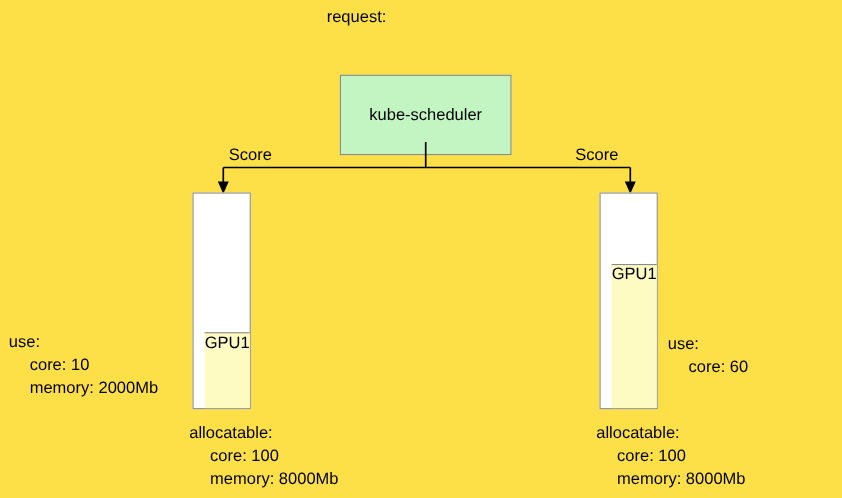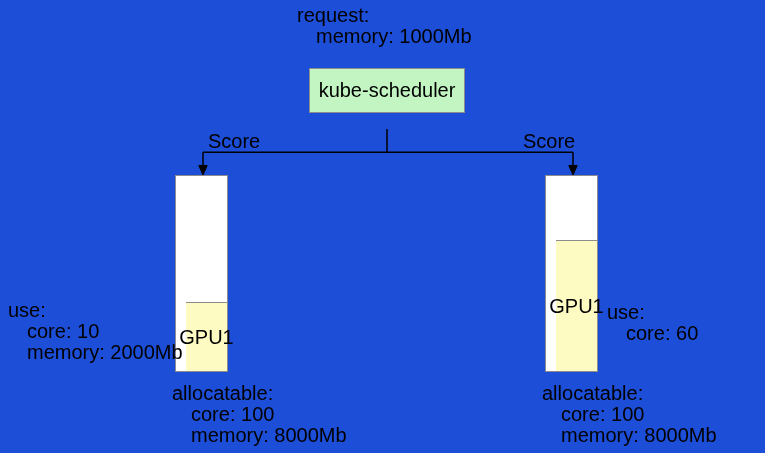--- a/index.html
+++ b/index.html
@@ -4,43 +4,43 @@
 <style>
   html, body {
     margin: 0;
     padding: 0;
     background: #ffffff;
   }
   .canvas {
     position: relative;
     width: 765px;
     height: 453px;
-    background: #1d4ed8;
+    background: #fde047;
     font-family: "Liberation Sans", sans-serif;
-    font-size: 20px;
+    font-size: 15px;
     color: #000000;
     overflow: hidden;
     text-decoration: underline;
   }
   .text-block {
     position: absolute;
     white-space: nowrap;
   }
   .tb-title, .tb-line {
     line-height: 21px;
   }
   .tb-line {
     margin-left: 19px;
   }
   .scheduler-box {
     position: absolute;
     left: 309px;
     top: 68px;
     width: 156px;
-    height: 45px;
+    height: 73px;
     box-sizing: border-box;
     border: 1px solid #8c8c8c;
     background: #c2f5c2;
     display: flex;
     align-items: center;
     justify-content: center;
   }
   .connectors {
     position: absolute;
     left: 0;
@@ -66,39 +66,37 @@
   .node-right { left: 545px; }
   .gpu-region {
     position: absolute;
     left: 10px;
     right: 0;
     bottom: 0;
     box-sizing: border-box;
     border-top: 1px solid #8c8c8c;
     background: #fdfbc1;
     display: flex;
-    align-items: center;
     justify-content: center;
   }
   .gpu-left  { height: 69px; }
   .gpu-right { height: 131px; }
   .request-block      { left: 297px; top: 5px; }
   .use-left-block     { left: 8px;   top: 300px; }
   .alloc-left-block   { left: 172px; top: 383px; }
   .use-right-block    { left: 607px; top: 302px; }
   .alloc-right-block  { left: 542px; top: 383px; }
 </style>
 </head>
 <body>
 
 <div class="canvas">
 
   <div class="text-block request-block">
     <div class="tb-title">request:</div>
-    <div class="tb-line">memory: 1000Mb</div>
   </div>
 
   <div class="scheduler-box" style="background-color: rgb(194, 245, 194);">
     <span>kube-scheduler</span>
   </div>
 
   <svg class="connectors" width="765" height="453" viewBox="0 0 765 453">
     <path d="M387 129 L387 152.25 M203 152.25 L573 152.25 M203 152.25 L203 167 M573 152.25 L573 167" stroke="#000000" stroke-width="1.5" fill="none"></path>
     <polygon points="198.8,165.5 207.2,165.5 203,175" fill="#000000" stroke="#000000" stroke-width="1"></polygon>
     <polygon points="568.8,165.5 577.2,165.5 573,175" fill="#000000" stroke="#000000" stroke-width="1"></polygon>

